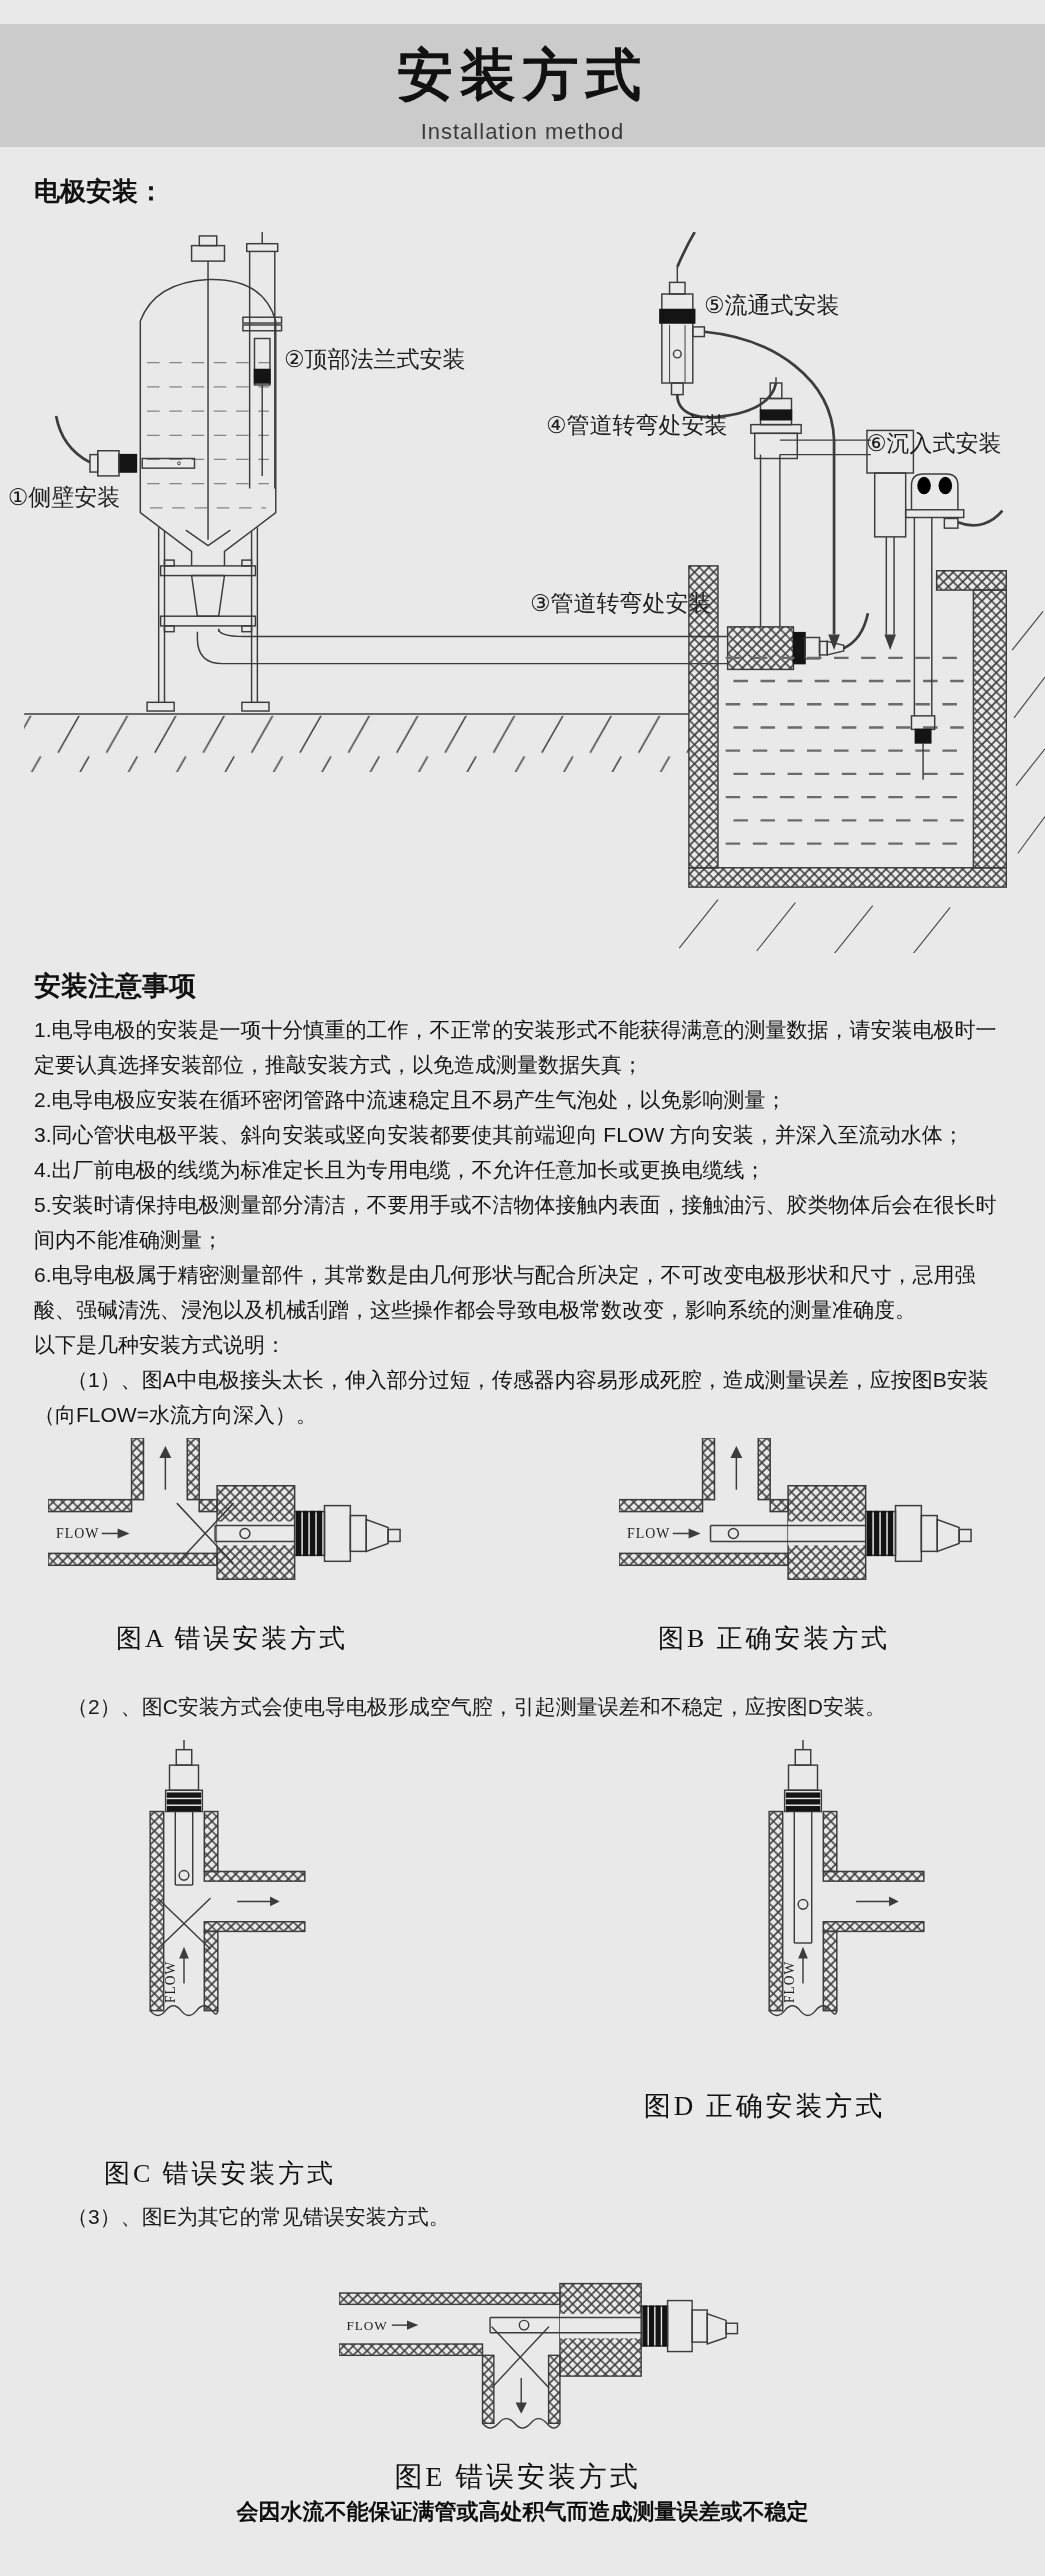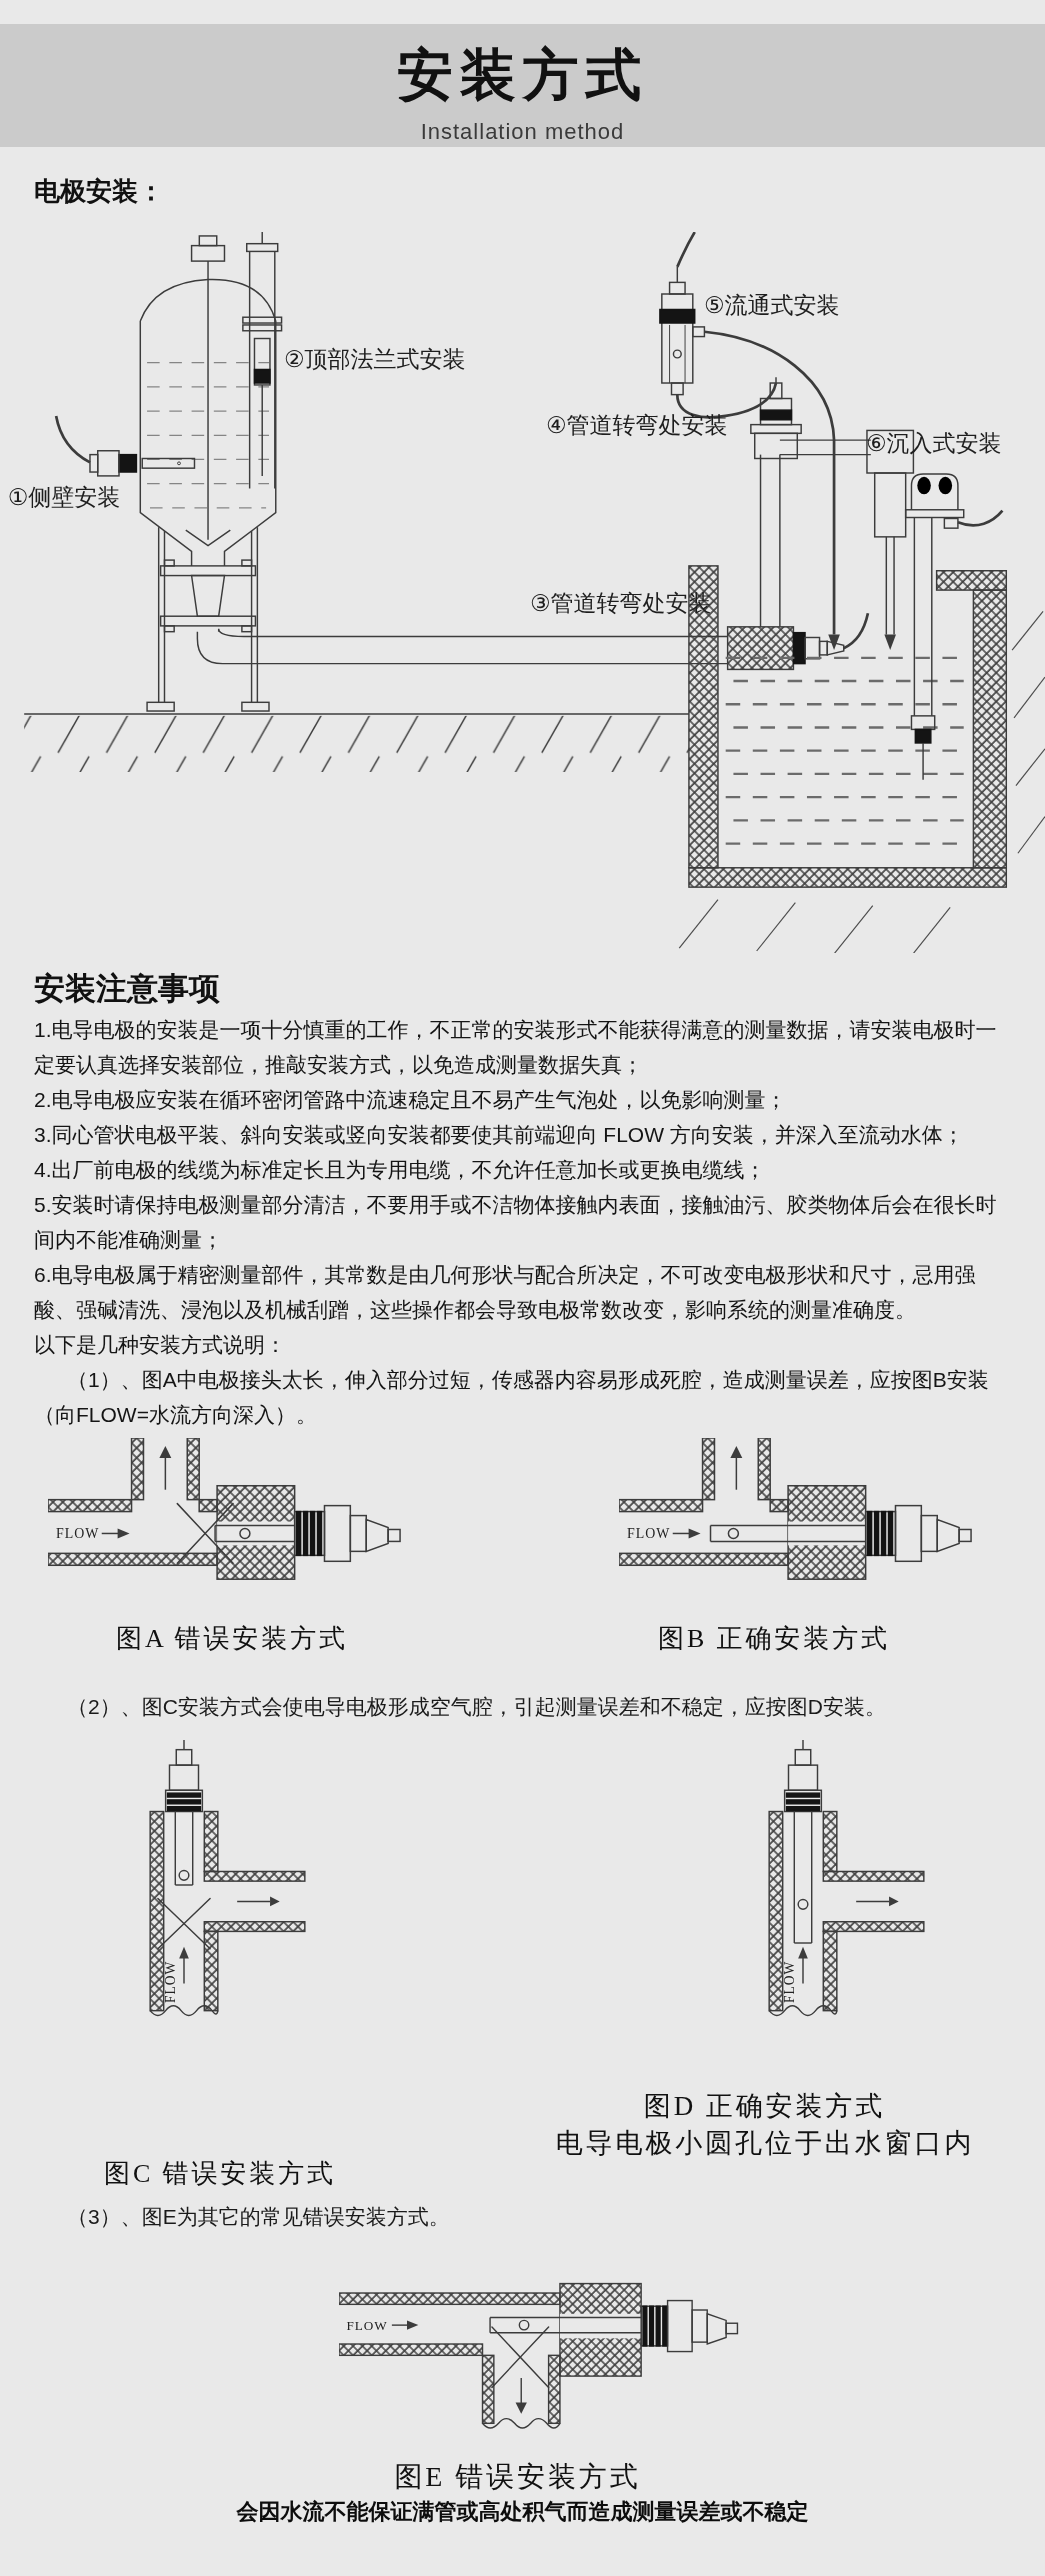--- a/index.html
+++ b/index.html
@@ -7,21 +7,21 @@
         font-family:"Liberation Sans","DejaVu Sans",sans-serif;color:#1a1a1a;overflow:hidden;padding-left:12px;}
   .abs{position:absolute;}
   
   .banner{left:0;top:24px;width:1045px;height:123px;background:#cbcbcb;text-align:center;}
   .banner-title{margin-top:13.5px;font-size:56px;font-weight:700;letter-spacing:6.8px;color:#111;}
   .banner-sub{margin-top:5px;font-size:22px;color:#3a3a3a;letter-spacing:1px;}
   .sec-heading{left:34px;top:174px;font-size:26px;font-weight:700;color:#111;}
   
   .dlabel{font-size:23px;color:#1e1e1e;white-space:nowrap;}
   
-  .notes-heading{left:34px;top:968px;font-size:31px;font-weight:700;color:#111;}
+  .notes-heading{left:34px;top:968px;font-size:27px;font-weight:700;color:#111;}
   .notes{left:34px;top:1012px;width:983px;font-size:21px;line-height:35px;color:#151515;}
   .notes p{margin:0;}
   .point{text-indent:33px;}
   .pt2{left:34px;top:1689px;width:983px;font-size:21px;line-height:35px;text-indent:33px;}
   .pt3{left:34px;top:2199px;width:983px;font-size:21px;line-height:35px;text-indent:33px;}
   
   .caption{font-family:"Liberation Serif","DejaVu Serif",serif;font-size:26px;color:#111;
            text-align:center;letter-spacing:2.9px;white-space:nowrap;}
   .cap-a{left:48px;top:1621px;width:368px;}
   .cap-b{left:590px;top:1621px;width:368px;}
@@ -362,21 +362,20 @@
       <polygon class="head" points="194,167 184,162 184,172"></polygon>
       <line x1="95" y1="252" x2="95" y2="224"></line>
       <polygon class="head" points="95,214 90,226 100,226"></polygon>
       <text transform="rotate(-90 86 272)" x="86" y="272">FLOW</text>
       <path d="M60,280 q8,10 16,0 q8,-10 16,0 q8,10 16,0 q8,-10 16,0 q5,7 6,0"></path>
     </svg>
   </div>
 
   <div class="abs caption cap-c">图C 错误安装方式</div>
   <div class="abs caption cap-d1">图D 正确安装方式</div>
-  <div class="abs caption cap-d2">电导电极小圆孔位于出水窗口内</div>
 
   <div class="abs pt3">（3）、图E为其它的常见错误安装方式。</div>
 
   <div class="abs" style="left:339px;top:2264px;">
     <svg class="d-svg" width="406" height="194" viewBox="0 0 430 200">
       <rect class="fill-h" x="0" y="28" width="234" height="12"></rect>
       <rect class="fill-h" x="0" y="82" width="152" height="12"></rect>
       <rect class="fill-h" x="152" y="94" width="12" height="72"></rect>
       <rect class="fill-h" x="222" y="94" width="12" height="72"></rect>
       <rect class="fill-h" x="234" y="18" width="86" height="98"></rect>

